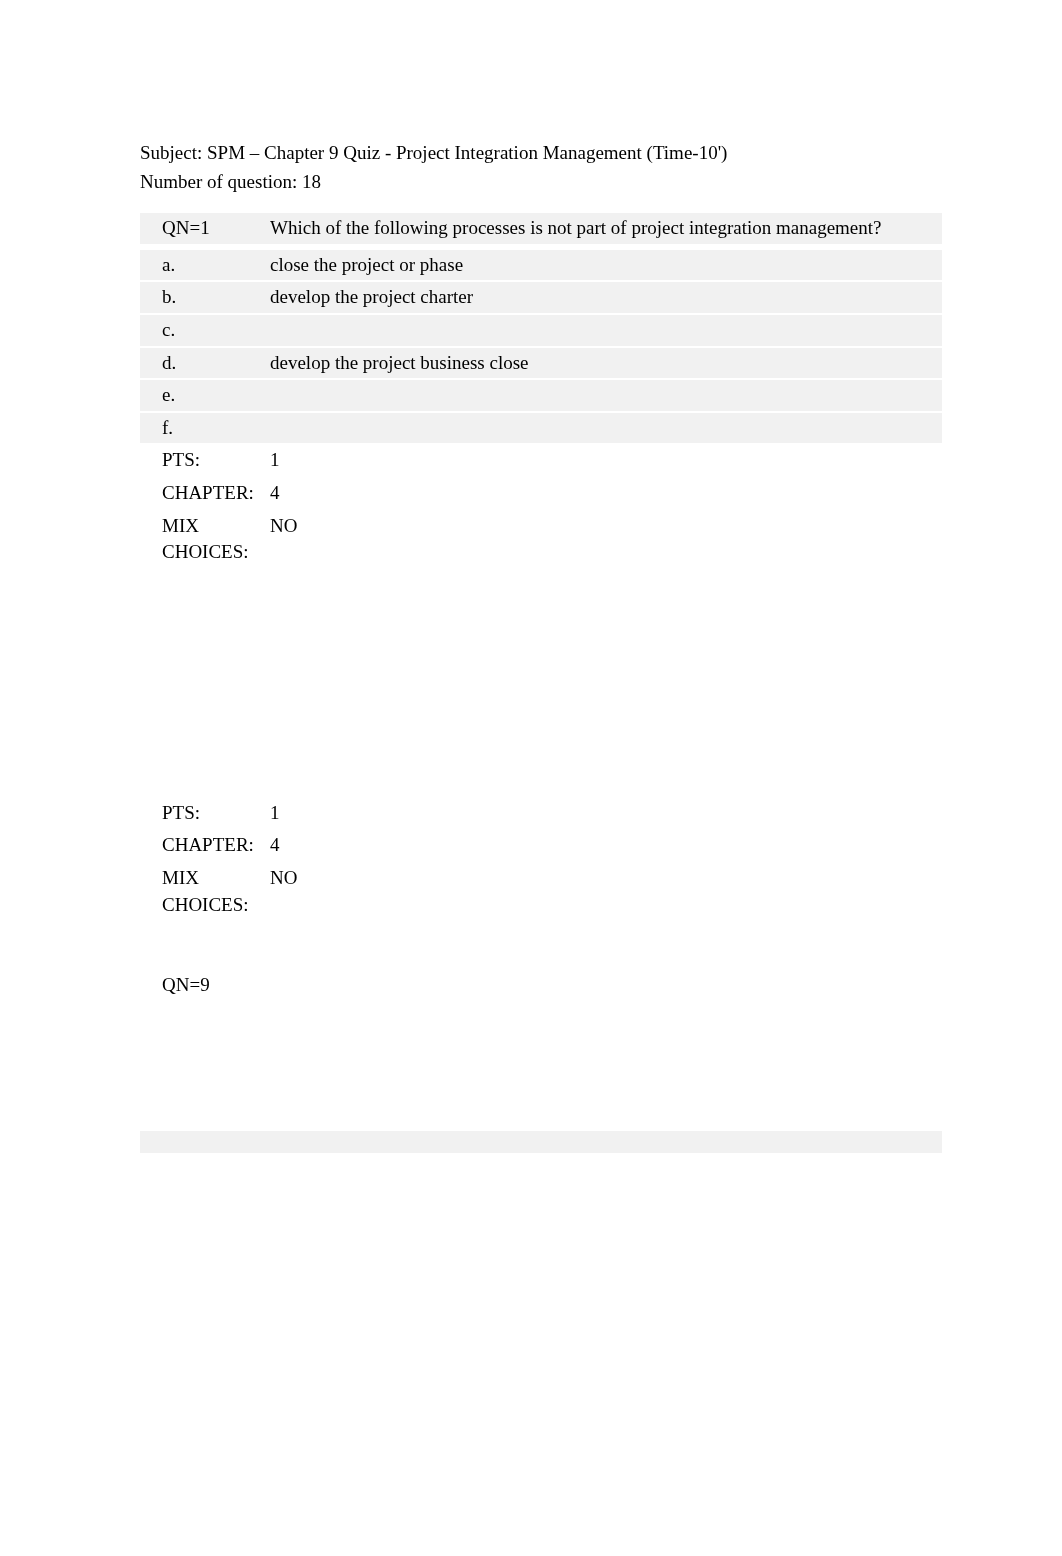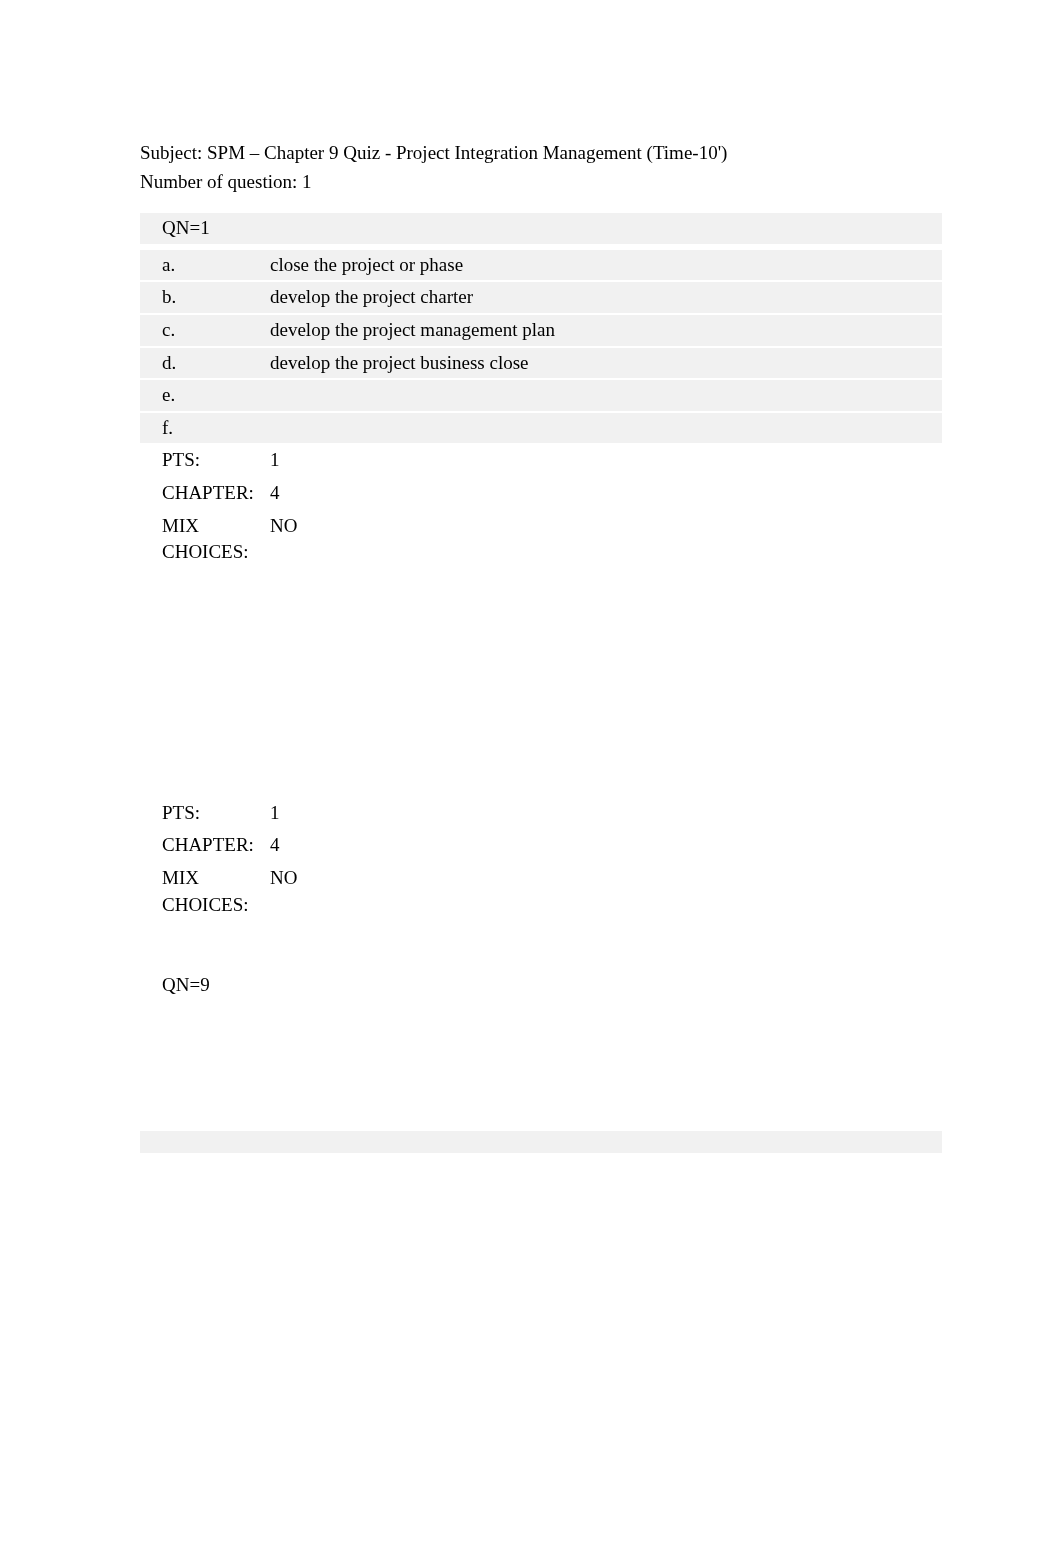--- a/index.html
+++ b/index.html
@@ -53,38 +53,38 @@
     margin-top: 130px;
     height: 22px;
     background: #f1f1f1;
     width: 100%;
   }
 </style>
 </head>
 <body>
 
 <div class="header-line">Subject: SPM – Chapter 9 Quiz - Project Integration Management (Time-10')</div>
-<div class="header-line">Number of question: 1</div>
+<div class="header-line">Number of question: 18</div>
 
 <div class="question-block">
   <div class="row bg">
     <div class="indent-label">QN=1</div>
+    <div class="value-col">Which of the following processes is not part of project integration management?</div>
   </div>
   <div class="qn-spacer"></div>
   <div class="row bg">
     <div class="indent-label">a.</div>
     <div class="value-col">close the project or phase</div>
   </div>
   <div class="row bg">
     <div class="indent-label">b.</div>
     <div class="value-col">develop the project charter</div>
   </div>
   <div class="row bg">
     <div class="indent-label">c.</div>
-    <div class="value-col">develop the project management plan</div>
   </div>
   <div class="row bg">
     <div class="indent-label">d.</div>
     <div class="value-col">develop the project business close</div>
   </div>
   <div class="row bg">
     <div class="indent-label">e.</div>
     <div class="value-col"></div>
   </div>
   <div class="row bg">

